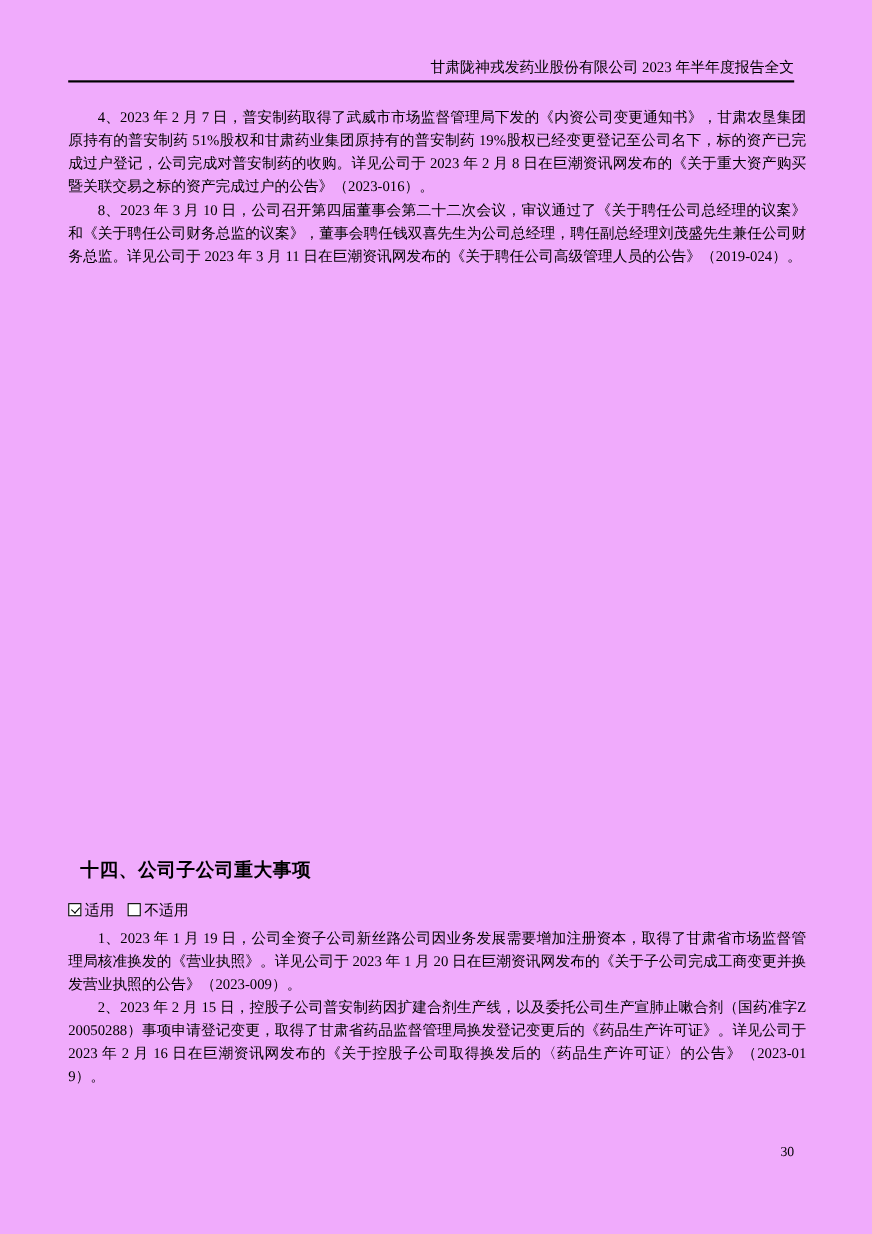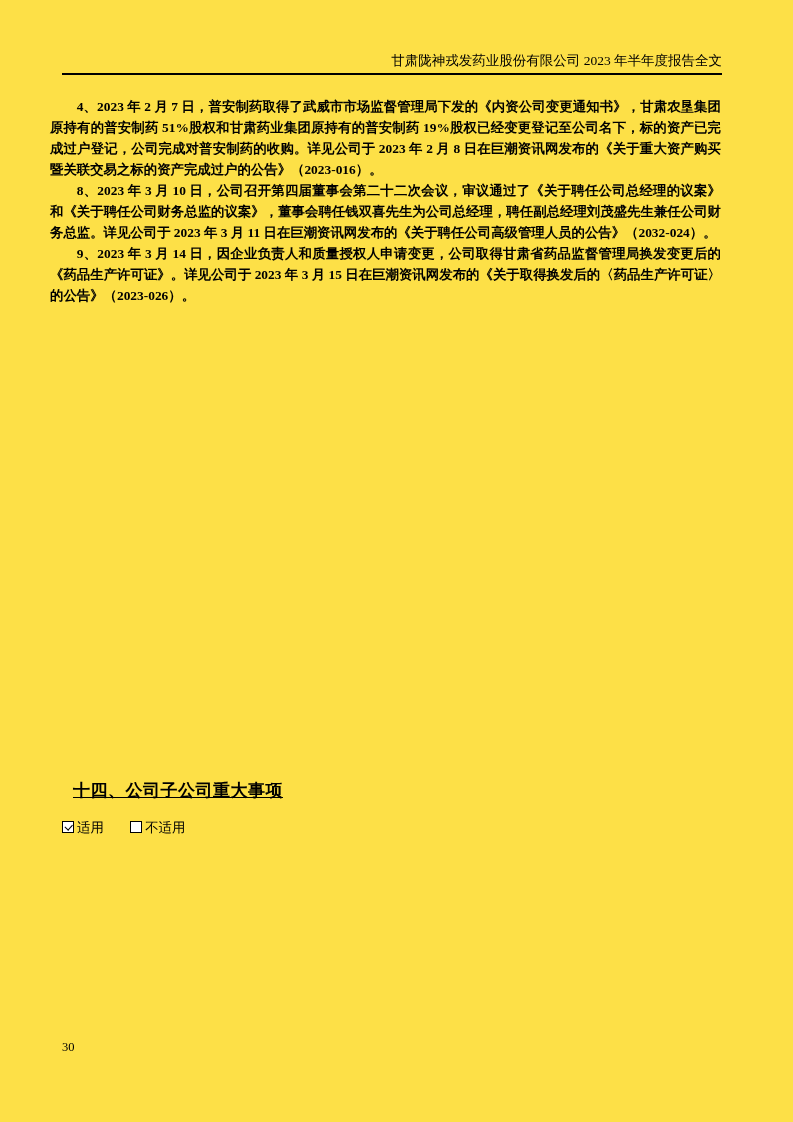--- a/index.html
+++ b/index.html
@@ -4,21 +4,21 @@
 <style>
   html, body {
     margin: 0;
     padding: 0;
     background: #ffffff;
   }
   .page {
     position: relative;
     width: 793px;
     height: 1122px;
-    background: #fde047;
+    background: #f0abfc;
     color: #000000;
     font-family: "Liberation Serif", "DejaVu Serif", serif;
     overflow: hidden;
   }
   .page-header {
     position: absolute;
     top: 52px;
     left: 62px;
     width: 660px;
     text-align: right;
@@ -30,23 +30,22 @@
     position: absolute;
     top: 73px;
     left: 62px;
     width: 660px;
     height: 0;
     border-top: 2px solid #000000;
   }
   .main-paragraphs {
     position: absolute;
     top: 96px;
-    left: 50px;
+    left: 62px;
     width: 671px;
-    font-weight: bold;
   }
   .sub-paragraphs {
     position: absolute;
     top: 842px;
     left: 62px;
     width: 671px;
   }
   .body-para {
     margin: 0;
     font-size: 13.4px;
@@ -58,21 +57,20 @@
   .section-heading {
     position: absolute;
     top: 779px;
     left: 73px;
     margin: 0;
     font-family: "Liberation Sans", "DejaVu Sans", sans-serif;
     font-size: 17px;
     font-weight: 700;
     line-height: 24px;
     letter-spacing: 0.5px;
-    text-decoration: underline;
   }
   .applicability {
     position: absolute;
     top: 818px;
     left: 62px;
     font-size: 13.4px;
     line-height: 19px;
   }
   .cb {
     display: inline-block;
@@ -89,58 +87,59 @@
     position: absolute;
     left: 1.5px;
     top: 1.5px;
     width: 6px;
     height: 3.5px;
     border-left: 1.6px solid #000000;
     border-bottom: 1.6px solid #000000;
     transform: rotate(-48deg);
   }
   .cb-group { white-space: nowrap; }
-  .cb-group + .cb-group { margin-left: 23px; }
+  .cb-group + .cb-group { margin-left: 9px; }
   .page-number {
     position: absolute;
     top: 1039px;
     left: 62px;
     width: 660px;
-    text-align: left;
+    text-align: right;
     font-size: 12.5px;
     line-height: 16px;
   }
 </style>
 </head>
 <body>
 
 <div class="page">
 
   <div class="page-header">
     <span>甘肃陇神戎发药业股份有限公司 2023 年半年度报告全文</span>
   </div>
 
   <div class="header-rule"></div>
 
   <div class="main-paragraphs">
 
   <p class="body-para">4、2023 年 2 月 7 日，普安制药取得了武威市市场监督管理局下发的《内资公司变更通知书》，甘肃农垦集团原持有的普安制药 51%股权和甘肃药业集团原持有的普安制药 19%股权已经变更登记至公司名下，标的资产已完成过户登记，公司完成对普安制药的收购。详见公司于 2023 年 2 月 8 日在巨潮资讯网发布的《关于重大资产购买暨关联交易之标的资产完成过户的公告》（2023-016）。</p>
-      <p class="body-para">8、2023 年 3 月 10 日，公司召开第四届董事会第二十二次会议，审议通过了《关于聘任公司总经理的议案》和《关于聘任公司财务总监的议案》，董事会聘任钱双喜先生为公司总经理，聘任副总经理刘茂盛先生兼任公司财务总监。详见公司于 2023 年 3 月 11 日在巨潮资讯网发布的《关于聘任公司高级管理人员的公告》（2032-024）。</p>
-      <p class="body-para">9、2023 年 3 月 14 日，因企业负责人和质量授权人申请变更，公司取得甘肃省药品监督管理局换发变更后的《药品生产许可证》。详见公司于 2023 年 3 月 15 日在巨潮资讯网发布的《关于取得换发后的〈药品生产许可证〉的公告》（2023-026）。</p>
+      <p class="body-para">8、2023 年 3 月 10 日，公司召开第四届董事会第二十二次会议，审议通过了《关于聘任公司总经理的议案》和《关于聘任公司财务总监的议案》，董事会聘任钱双喜先生为公司总经理，聘任副总经理刘茂盛先生兼任公司财务总监。详见公司于 2023 年 3 月 11 日在巨潮资讯网发布的《关于聘任公司高级管理人员的公告》（2019-024）。</p>
     </div>
 
   <h2 class="section-heading">十四、公司子公司重大事项</h2>
 
   <div class="applicability">
     <span class="cb-group">
       <span class="cb checked"></span><span>适用</span>
     </span><span class="cb-group">
       <span class="cb"></span><span>不适用</span>
     </span>
   </div>
 
   <div class="sub-paragraphs">
 
+  <p class="body-para">1、2023 年 1 月 19 日，公司全资子公司新丝路公司因业务发展需要增加注册资本，取得了甘肃省市场监督管理局核准换发的《营业执照》。详见公司于 2023 年 1 月 20 日在巨潮资讯网发布的《关于子公司完成工商变更并换发营业执照的公告》（2023-009）。</p>
+      <p class="body-para">2、2023 年 2 月 15 日，控股子公司普安制药因扩建合剂生产线，以及委托公司生产宣肺止嗽合剂（国药准字Z20050288）事项申请登记变更，取得了甘肃省药品监督管理局换发登记变更后的《药品生产许可证》。详见公司于 2023 年 2 月 16 日在巨潮资讯网发布的《关于控股子公司取得换发后的〈药品生产许可证〉的公告》（2023-019）。</p>
     </div>
 
   <div class="page-number">30</div>
 
 </div>
 
 </body></html>

